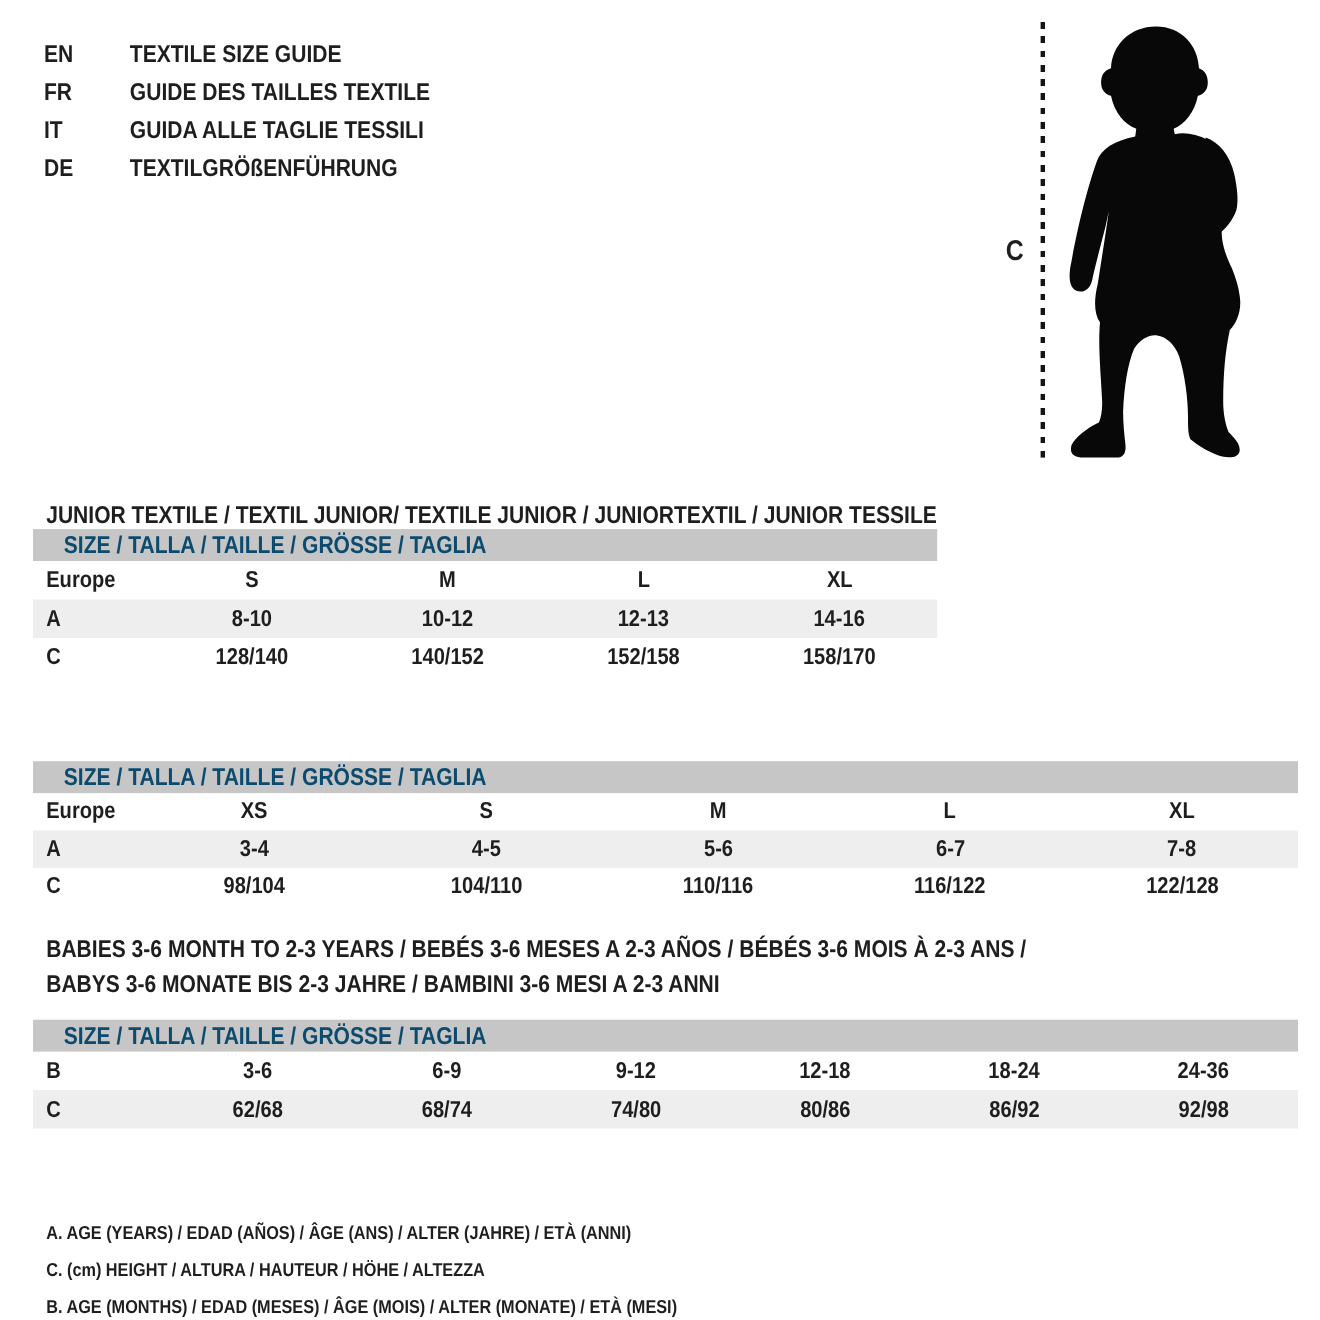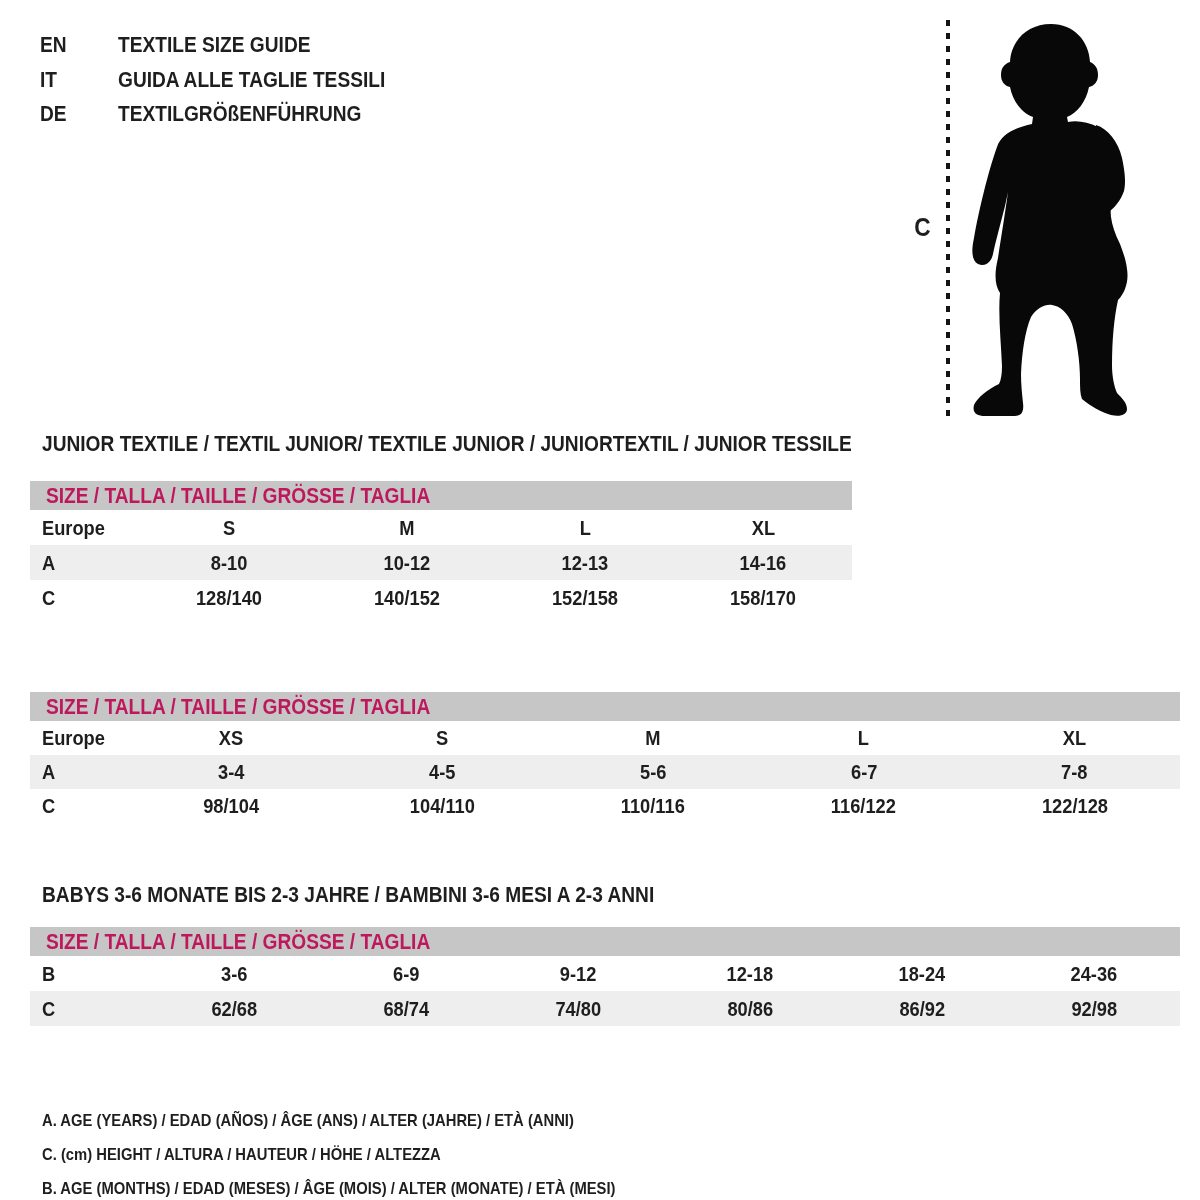--- a/index.html
+++ b/index.html
@@ -15,40 +15,40 @@
   
   .cond{
     display:inline-block;
     transform:scaleX(0.87);
     transform-origin:0 50%;
     white-space:nowrap;
   }
   .cond.center{transform-origin:50% 50%;}
   
   .langs{position:absolute;left:40px;top:32px;}
-  .lang-row{display:flex;align-items:flex-start;height:34.5px;font-size:22px;}
+  .lang-row{display:flex;align-items:center;height:34.5px;font-size:22px;}
   .lang-code{width:78px;}
   
   .measure-line{
     position:absolute;left:946px;top:20px;width:4px;height:396px;
     background:repeating-linear-gradient(to bottom,#141414 0 6px,transparent 6px 13px);
   }
   .measure-label{
     position:absolute;left:902px;top:212px;width:40px;
     font-size:26px;text-align:center;
   }
   .baby{position:absolute;left:960px;top:22px;width:184px;height:400px;}
   
   .sec-title{position:absolute;left:42px;font-size:22px;line-height:34px;height:34px;display:flex;align-items:center;}
   .subsz{font-size:0.62em;vertical-align:-0.22em;}
   
   .table{position:absolute;left:30px;font-size:21px;}
   .thead{
-    height:29px;background:#c6c6c6;color:#be185d;
-    display:flex;align-items:center;padding-left:16px;font-size:22px;
+    height:29px;background:#c6c6c6;color:#0c4a6e;
+    display:flex;align-items:center;padding-left:28px;font-size:22px;
   }
   .trow{display:flex;align-items:center;justify-content:space-between;}
   .trow.alt{background:#eeeeee;}
   .cell-label{padding-left:12px;}
   .cellc{flex:1 1 0;text-align:center;}
   .t-junior{width:822px;}
   .t-junior .trow{height:35px;}
   .t-junior .cell-label{width:110px;flex:0 0 110px;box-sizing:border-box;}
   .t-children{width:1150px;}
   .t-children .trow{height:34px;}
@@ -62,20 +62,24 @@
 </style>
 </head>
 <body>
 
 <div class="page">
 
   <div class="langs">
     <div class="lang-row">
       <span class="lang-code"><span class="cond">EN</span></span>
       <span class="cond">TEXTILE SIZE GUIDE</span>
+    </div>
+    <div class="lang-row">
+      <span class="lang-code"><span class="cond">FR</span></span>
+      <span class="cond">GUIDE DES TAILLES TEXTILE</span>
     </div>
     <div class="lang-row">
       <span class="lang-code"><span class="cond">IT</span></span>
       <span class="cond">GUIDA ALLE TAGLIE TESSILI</span>
     </div>
     <div class="lang-row">
       <span class="lang-code"><span class="cond">DE</span></span>
       <span class="cond">TEXTILGRÖßENFÜHRUNG</span>
     </div>
   </div>
@@ -133,21 +137,21 @@
         C148,107 158,119 162,136
         C165,150 166,161 164,169
         C161,178 154,187 146,192
         C140,196 134,195 134,189
         C135,182 137,174 139,165
         C141,152 141,134 138,118
         C137,111 136,106 136,103 Z"></path>
     </g>
   </svg>
 
-  <div class="sec-title" style="top:427px;">
+  <div class="sec-title" style="top:451px;">
     <span class="cond">JUNIOR TEXTILE / TEXTIL JUNIOR/ TEXTILE JUNIOR / JUNIORTEXTIL / JUNIOR TESSILE</span>
   </div>
   <div class="table t-junior" style="top:481px;">
     <div class="thead">
       <span class="cond">SIZE / TALLA / TAILLE / GRÖSSE / TAGLIA</span>
     </div>
     <div class="trow">
       <span class="cell-label"><span class="cond">Europe</span></span>
       <span class="cellc"><span class="cond center">S</span></span>
       <span class="cellc"><span class="cond center">M</span></span>
@@ -193,20 +197,23 @@
     <div class="trow">
       <span class="cell-label"><span class="cond">C</span></span>
       <span class="cellc"><span class="cond center">98/104</span></span>
       <span class="cellc"><span class="cond center">104/110</span></span>
       <span class="cellc"><span class="cond center">110/116</span></span>
       <span class="cellc"><span class="cond center">116/122</span></span>
       <span class="cellc"><span class="cond center">122/128</span></span>
     </div>
   </div>
 
+  <div class="sec-title" style="top:846px;">
+    <span class="cond">BABIES 3-6 MONTH TO 2-3 YEARS / BEBÉS 3-6 MESES A 2-3 AÑOS / BÉBÉS 3-6 MOIS À 2-3 ANS /</span>
+  </div>
   <div class="sec-title" style="top:878px;text-align:center;">
     <span class="cond">BABYS 3-6 MONATE BIS 2-3 JAHRE / BAMBINI 3-6 MESI A 2-3 ANNI</span>
   </div>
   <div class="table t-babies" style="top:927px;">
     <div class="thead">
       <span class="cond">SIZE / TALLA / TAILLE / GRÖSSE / TAGLIA</span>
     </div>
     <div class="trow">
       <span class="cell-label"><span class="cond">B</span></span>
       <span class="cellc"><span class="cond center">3-6</span></span>

